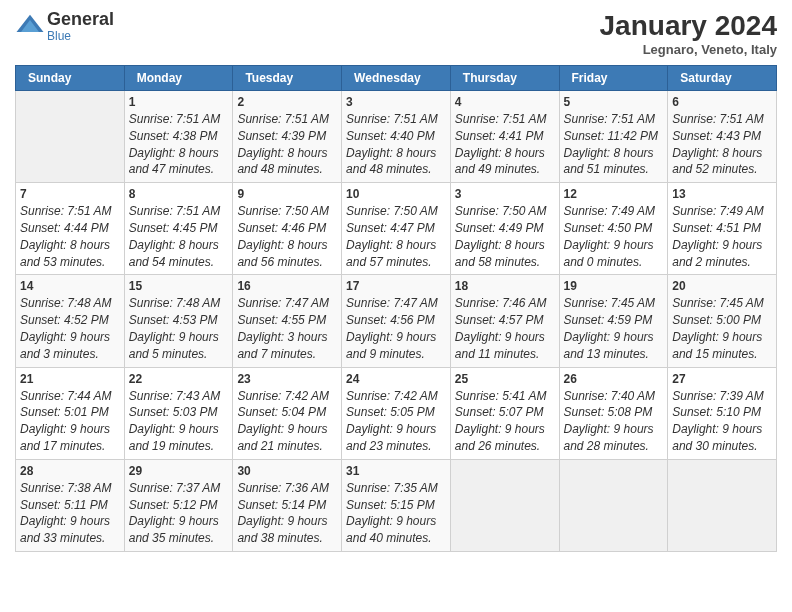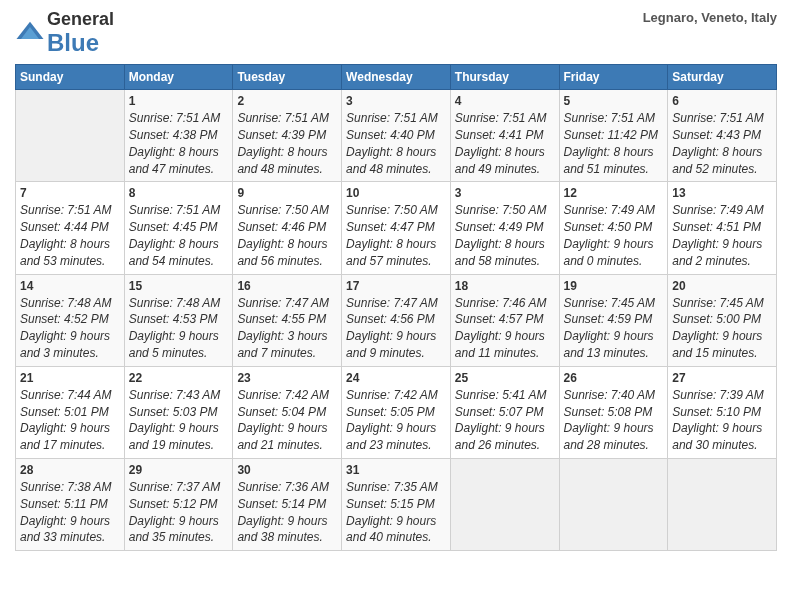--- a/index.html
+++ b/index.html
@@ -30,22 +30,22 @@
       display: flex;
       flex-direction: column;
       line-height: 1.1;
     }
     .logo-general {
       font-size: 18px;
       font-weight: bold;
       color: #333;
     }
     .logo-blue {
-      font-size: 24px;
-      font-weight: bold;
+      font-size: 12px;
+      font-weight: normal;
       color: #3d7ab5;
     }
     .logo-icon {
       width: 30px;
       height: 30px;
       margin-right: 2px;
     }
     .title-section {
       text-align: right;
     }
@@ -60,21 +60,21 @@
       font-weight: bold;
     }
     table {
       width: 100%;
       border-collapse: collapse;
       table-layout: fixed;
     }
     thead tr th {
       background-color: #3d7ab5;
       color: #fff;
-      padding: 5px 4px;
+      padding: 5px 12px;
       text-align: left;
       font-size: 12px;
       font-weight: bold;
       border: 1px solid #2c6096;
     }
     tbody tr td {
       vertical-align: top;
       padding: 4px 4px;
       border: 1px solid #d0d0d0;
       height: 88px;
@@ -109,20 +109,21 @@
       <svg class="logo-icon" viewBox="0 0 40 40" xmlns="http://www.w3.org/2000/svg">
         <polygon points="20,5 38,28 2,28" fill="#3d7ab5"></polygon>
         <polygon points="20,12 32,28 8,28" fill="#5a9fd4"></polygon>
       </svg>
       <div class="logo-text">
         <span class="logo-general">General</span>
         <span class="logo-blue">Blue</span>
       </div>
     </div>
     <div class="title-section">
+      <div class="month-title">January 2024</div>
       <div class="subtitle">Legnaro, Veneto, Italy</div>
     </div>
   </div>
 
   <table>
     <thead>
       <tr>
         <th>Sunday</th>
         <th>Monday</th>
         <th>Tuesday</th>

